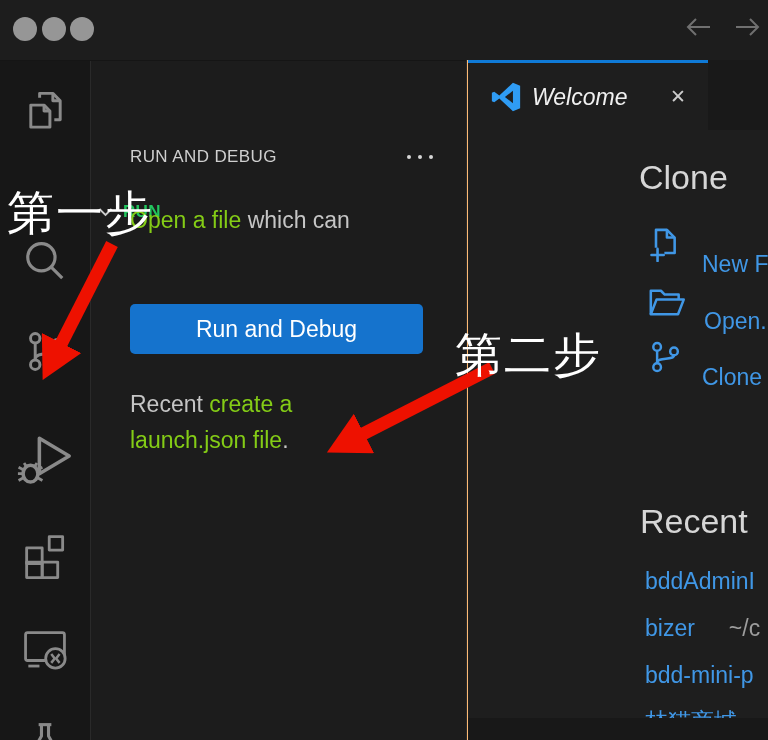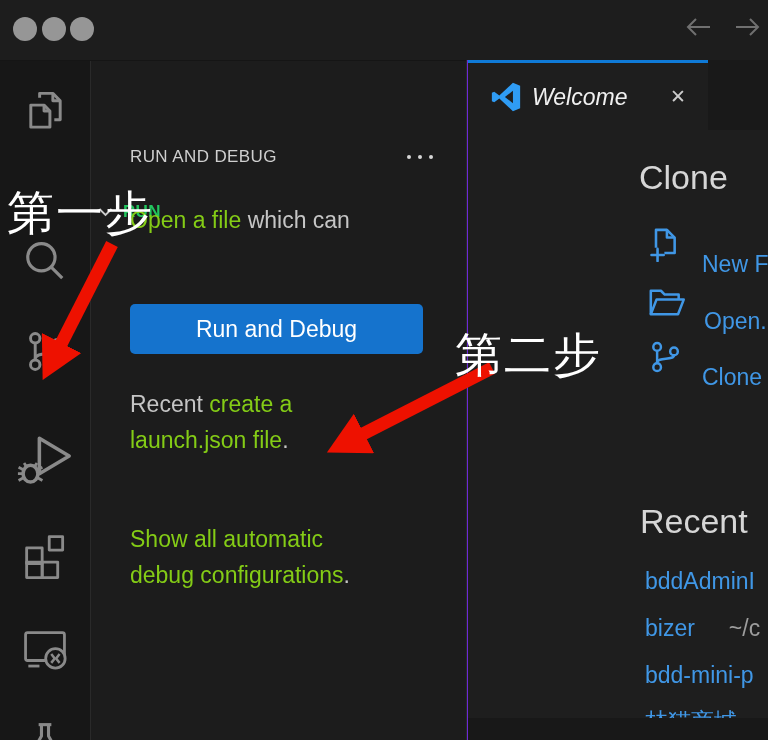--- a/index.html
+++ b/index.html
@@ -22,21 +22,21 @@
   .sb-dots{position:absolute;left:316px;top:94px;display:flex;gap:7px;cursor:pointer;}
   .sb-dots i{width:4px;height:4px;border-radius:50%;background:#d6d6d6;}
   .sb-run{position:absolute;left:7px;top:141px;display:flex;align-items:center;gap:10px;color:#22c55e;cursor:pointer;}
   .sb-run .lbl{font-size:17px;font-weight:bold;letter-spacing:.3px;}
   .para{position:absolute;left:39px;width:310px;font-size:23px;line-height:36px;color:#c5c5c5;}
   .link{color:#84cc16;cursor:pointer;}
   .runbtn{position:absolute;left:39px;top:243px;width:293px;height:50px;background:#1573cd;border:none;border-radius:5px;
           color:#ffffff;font-size:23px;font-family:"Liberation Sans",sans-serif;cursor:pointer;}
 
   
-  .editorarea{position:absolute;left:466px;top:60px;width:302px;height:680px;background:#6d28d9;border-left:1px solid #2a2a2a;}
+  .editorarea{position:absolute;left:466px;top:60px;width:302px;height:680px;background:#fdba74;border-left:1px solid #2a2a2a;}
   .tabbar{position:absolute;left:1px;top:0;right:0;height:70px;background:#191919;}
   .tab{position:absolute;left:0;top:0;width:240px;height:70px;background:#1e1e1e;border-top:3px solid #0f7ad7;
        box-sizing:border-box;cursor:pointer;}
   .tab .logo{position:absolute;left:22px;top:18px;}
   .tab .title{position:absolute;left:64px;top:21px;font-size:23px;font-style:italic;color:#f0f0f0;}
   .tab .close{position:absolute;left:202px;top:22px;font-size:19px;color:#cccccc;cursor:pointer;}
   .edcontent{position:absolute;left:1px;top:70px;right:0;height:588px;background:#1e1e1e;overflow:hidden;}
   .heading{position:absolute;font-size:34px;color:#d6d6d6;}
   .startrow{position:absolute;left:179px;height:40px;display:flex;align-items:center;gap:19px;cursor:pointer;}
   .startrow .s-label{font-size:23px;color:#4097e6;white-space:nowrap;margin-top:40px;}
@@ -148,24 +148,20 @@
       <div><span class="link">Open a file</span><span> which can</span></div>
     </div>
 
     <button class="runbtn">Run and Debug</button>
 
     <div class="para" style="top:325px">
       <div><span>Recent </span><span class="link">create a</span></div>
       <div><span class="link">launch.json file</span><span>.</span></div>
     </div>
 
-    <div class="para" style="top:460px">
-      <div><span class="link">Show all automatic</span></div>
-      <div><span class="link">debug configurations</span><span>.</span></div>
-    </div>
   </div>
 
   <div class="editorarea">
     <div class="tabbar">
       <div class="tab">
         <span class="logo">
           <svg width="32" height="32" viewBox="0 0 24 24">
             <path fill="#2f9cf4" d="M17.2 1.3 L7 10.9 L3.2 8 L1.4 8.9 V15.1 L3.2 16 L7 13.1 L17.2 22.7 L22.6 20.4 V3.6 Z"></path>
             <path fill="#1e1e1e" d="M17.2 7.4 V16.6 L11.2 12 Z"></path>
           </svg>

